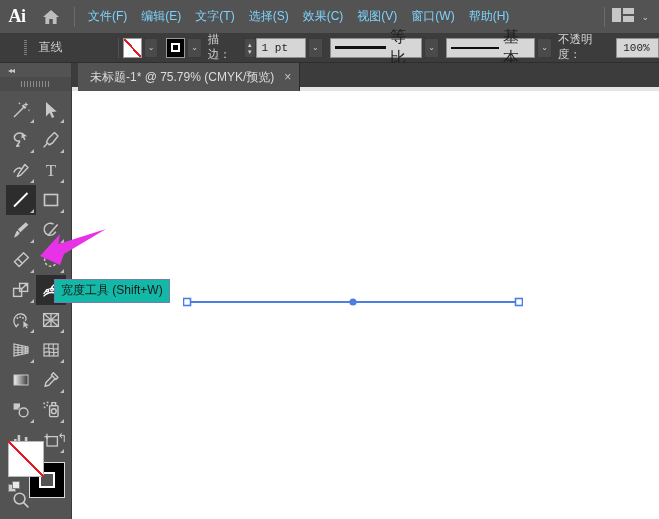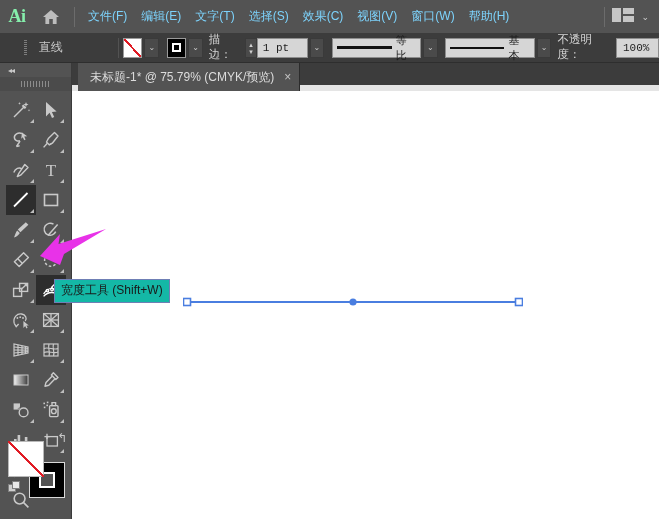--- a/index.html
+++ b/index.html
@@ -20,21 +20,21 @@
   
   #menubar {
     position: absolute; left: 0; top: 0;
     width: 659px; height: 33px;
     background: #535353;
     display: flex; align-items: center;
   }
   #ai-logo {
     width: 34px; height: 33px;
     display: flex; align-items: center; justify-content: center;
-    color: #86efac; font-size: 18px; font-weight: bold;
+    color: #ffffff; font-size: 18px; font-weight: bold;
     font-family: "Liberation Serif", serif;
     letter-spacing: -0.5px;
   }
   #home-btn {
     width: 34px; height: 33px;
     display: flex; align-items: center; justify-content: center;
   }
   .menu-div {
     width: 1px; height: 20px; background: #6c6c6c; margin: 0 6px;
   }
@@ -116,34 +116,34 @@
     border: 1px solid #8d8d8d;
   }
   .preset-field {
     height: 20px; background: #d6d6d6;
     display: flex; align-items: center; justify-content: flex-end;
     padding: 0 5px 0 4px; gap: 4px;
     border: 1px solid #8d8d8d;
   }
   .preset-line { width: 62px; height: 3px; background: #111; }
   .preset-line.thin { width: 58px; height: 2px; }
-  .preset-txt { color: #1e1e1e; font-size: 11px; }
+  .preset-txt { color: #1e1e1e; font-size: 16px; }
   #opacity-field {
     height: 20px; background: #d6d6d6; color: #1e1e1e;
     font-size: 11px; font-family: "Liberation Mono", monospace;
     display: flex; align-items: center; padding: 0 6px;
     border: 1px solid #8d8d8d;
   }
 
   
   #tabbar {
     position: absolute; left: 72px; top: 63px;
     width: 587px; height: 28px;
     background: #3c3c3c;
-    border-bottom: 6px solid #e5e5e5;
+    border-bottom: 4px solid #e5e5e5;
   }
   #doc-tab {
     position: absolute; left: 6px; top: 0;
     height: 28px; background: #535353;
     display: flex; align-items: center; gap: 10px;
     padding: 0 8px 0 12px;
     border-right: 1px solid #2b2b2b;
   }
   #doc-tab-title { color: #dcdcdc; font-size: 12px; white-space: nowrap; }
   #doc-tab-close { color: #c4c4c4; font-size: 12px; line-height: 1; }

